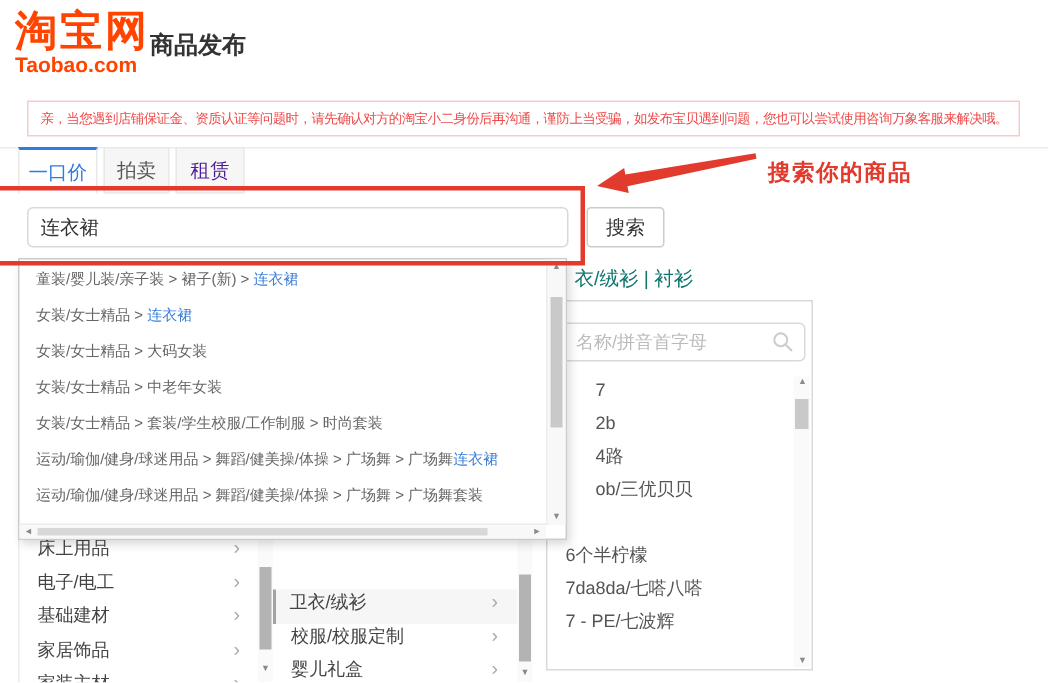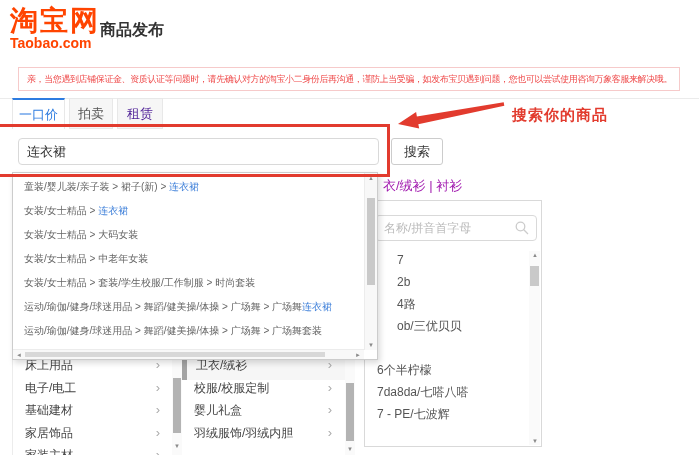--- a/index.html
+++ b/index.html
@@ -47,30 +47,30 @@
        border-top:1px solid #ececec;box-sizing:border-box;}
   .dd-hscroll .thumb{position:absolute;top:2px;bottom:2px;left:12px;width:300px;background:#d8d8d8;}
   .arr{position:absolute;color:#8a8a8a;font-size:6px;line-height:8px;width:12px;text-align:center;cursor:pointer;}
 
   
   .cat-left{position:absolute;left:12px;top:357px;width:160px;border-left:1px solid #ececec;z-index:1;}
   .cat-mid{position:absolute;left:182px;top:357px;width:163px;z-index:1;}
   .cat-row{height:22.5px;display:flex;align-items:flex-start;justify-content:space-between;
        padding:0 13px 0 12px;font-size:12px;color:#444;cursor:pointer;white-space:nowrap;}
   .cat-row .chev{color:#aaa;font-size:13px;}
-  .cat-mid .cat-row.selected{background:#f6f6f6;border-left:5px solid #a3a3a3;padding-left:9px;}
+  .cat-mid .cat-row.selected{background:#f6f6f6;border-left:2px solid #a3a3a3;padding-left:9px;margin-top:36px;}
   .vscroll{position:absolute;width:10px;background:#fafafa;z-index:1;}
   .vscroll .thumb{position:absolute;left:1px;right:1px;background:#b3b3b3;}
   .cat-left-scroll{left:172px;top:355px;height:100px;}
   .cat-left-scroll .thumb{top:23px;height:55px;}
   .cat-mid-scroll{left:345px;top:357px;height:98px;}
   .cat-mid-scroll .thumb{top:26px;height:58px;}
 
   
-  .brand-crumb{position:absolute;left:383px;top:177px;font-size:13px;color:#a21caf;z-index:1;}
+  .brand-crumb{position:absolute;left:383px;top:177px;font-size:13px;color:#0f766e;z-index:1;}
   .brand-panel{position:absolute;left:364px;top:200px;width:178px;height:247px;box-sizing:border-box;
        border:1px solid #d9d9d9;background:#fff;z-index:1;}
   .brand-search{position:absolute;left:10px;top:14px;width:162px;height:26px;box-sizing:border-box;
        border:1px solid #d9d9d9;border-radius:4px;padding:0 26px 0 8px;font-size:12px;color:#333;outline:none;}
   .brand-search::placeholder{color:#bbb;}
   .search-icon{position:absolute;left:150px;top:20px;width:14px;height:14px;}
   .brand-list{position:absolute;left:0;top:48px;width:162px;}
   .b-row{height:22px;line-height:22px;padding-left:12px;font-size:12px;color:#555;
        white-space:nowrap;cursor:pointer;}
   .b-row.cov{padding-left:32px;}

